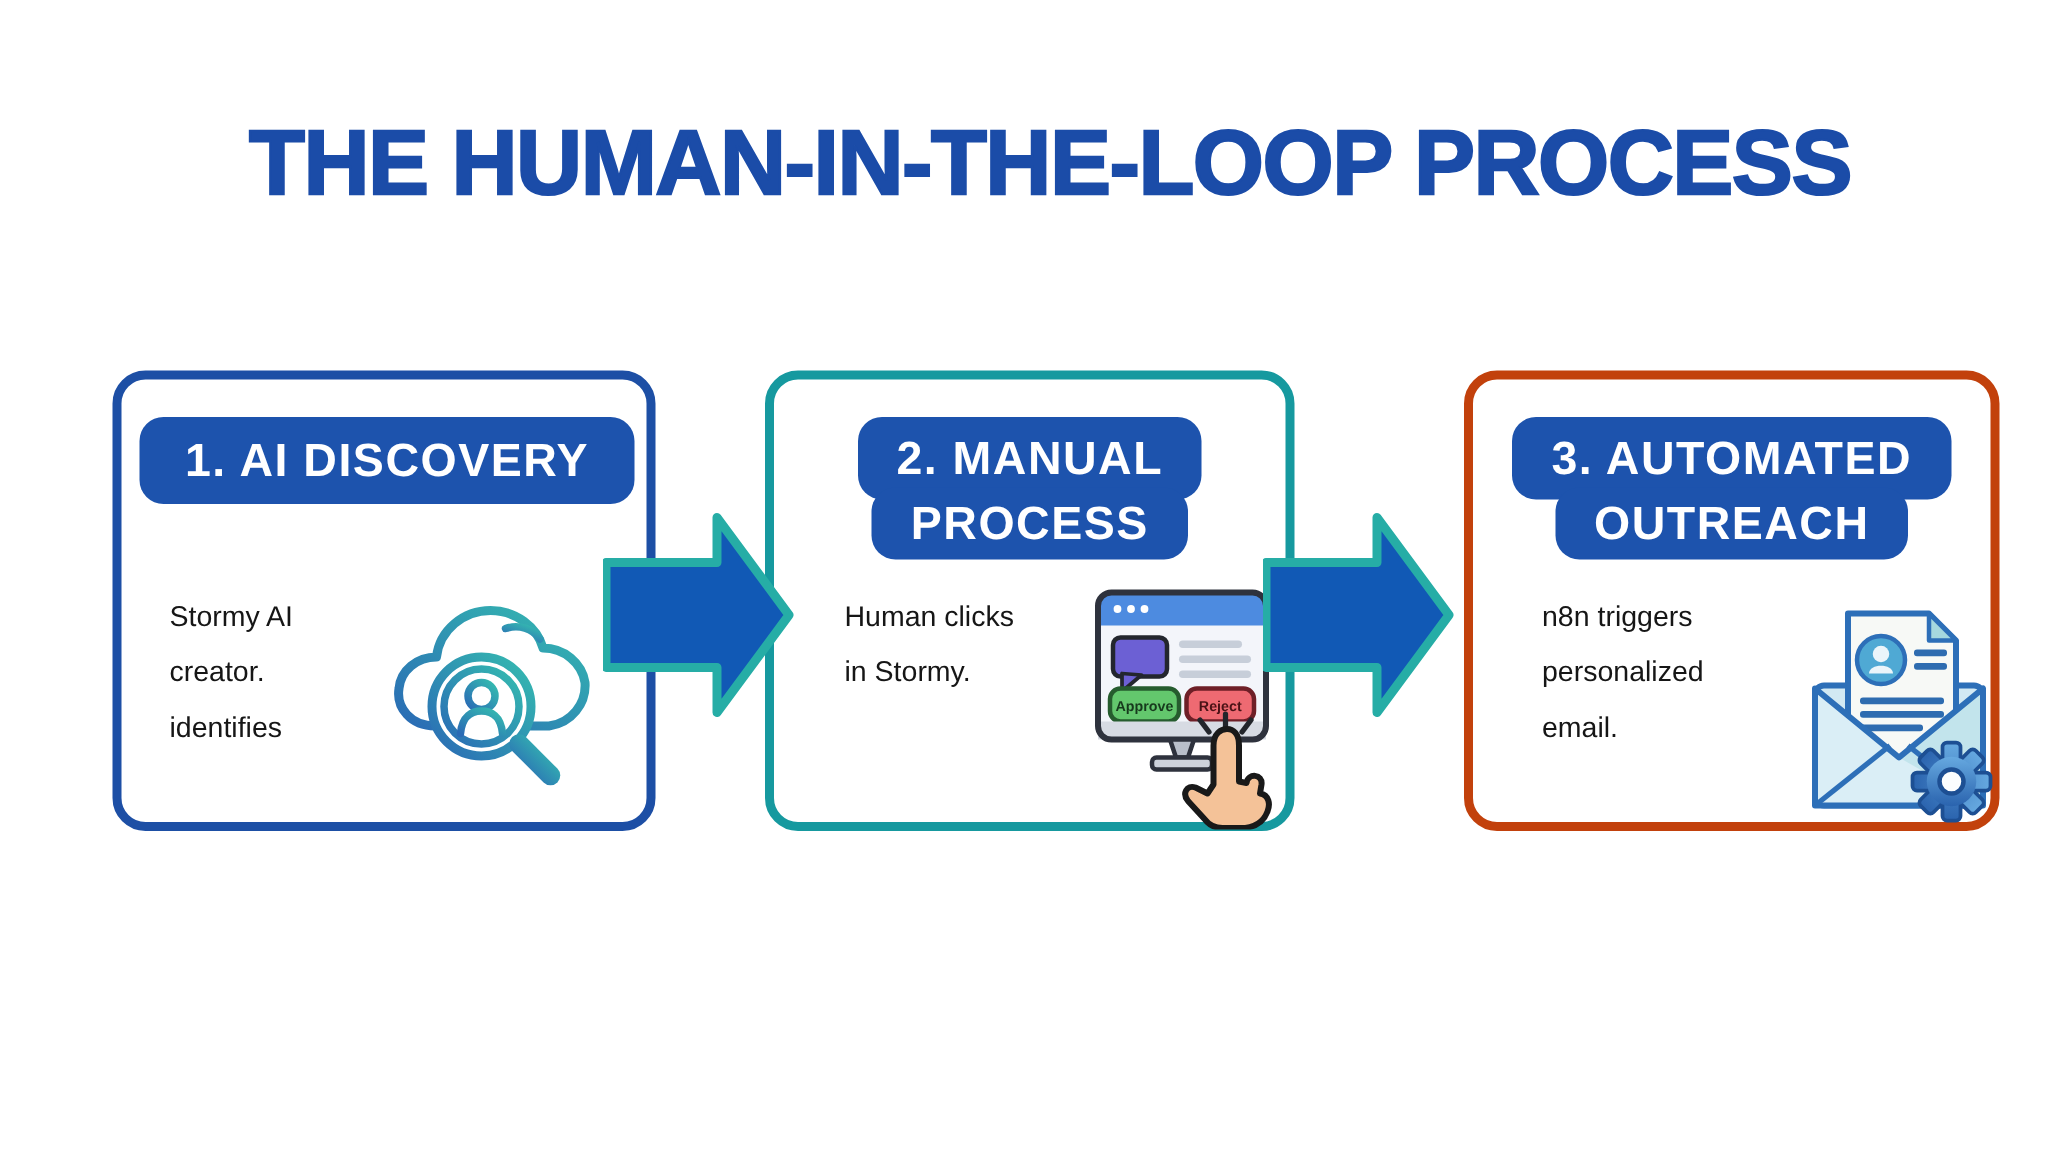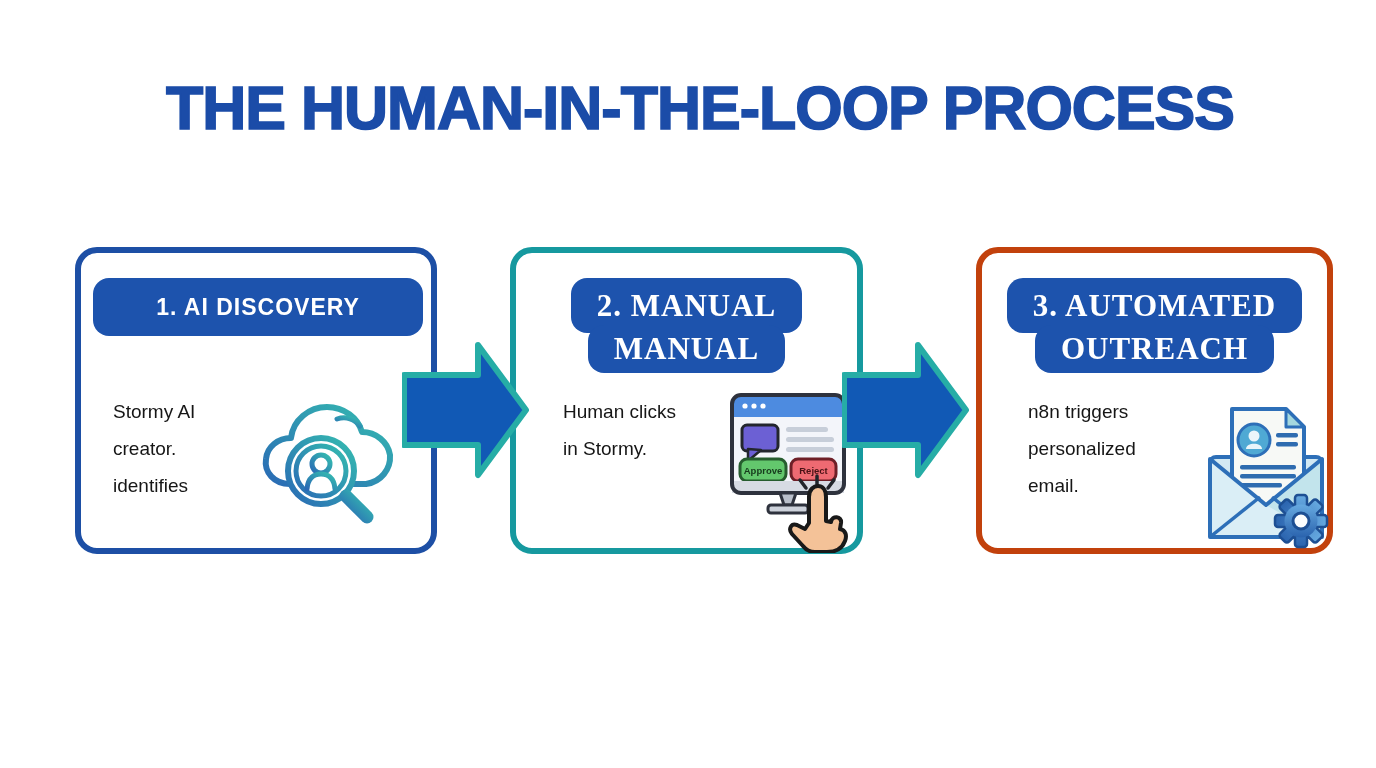--- a/index.html
+++ b/index.html
@@ -10,24 +10,24 @@
          color:#1b4ca8;padding-left:24px;-webkit-text-stroke:1.6px #1b4ca8;}
   .card{position:absolute;top:247px;height:307px;background:#fff;border-radius:22px;
         box-sizing:border-box;}
   .card-1{left:75px;width:362px;border:6px solid #1d4fa5;}
   .card-2{left:510px;width:353px;border:6px solid #16999f;}
   .card-3{left:976px;width:357px;border:6px solid #c2410c;}
   .badge-single{position:absolute;left:12px;top:25px;width:330px;height:58px;
         background:#1d53ad;border-radius:16px;display:flex;align-items:center;justify-content:center;}
   .badge-stack{position:absolute;left:0;right:0;top:25px;display:flex;flex-direction:column;align-items:center;}
   .badge-line{background:#1d53ad;border-radius:16px;display:flex;align-items:center;justify-content:center;
-        padding:0 26px;color:#fff;font-weight:bold;font-size:31px;letter-spacing:1px;white-space:nowrap;font-family:Liberation Serif, serif;}
+        padding:0 26px;color:#fff;font-weight:bold;font-size:31px;letter-spacing:1px;white-space:nowrap;}
   .badge-line1{height:55px;}
   .badge-line2{height:48px;margin-top:-8px;}
-  .badge-single span{color:#fff;font-weight:bold;font-size:23px;letter-spacing:1px;white-space:nowrap;}
+  .badge-single span{color:#fff;font-weight:bold;font-size:31px;letter-spacing:1px;white-space:nowrap;}
   .body-text{position:absolute;margin:0;font-size:19px;line-height:37px;color:#161616;}
   .body-text span{display:block;}
   .card-1 .body-text{left:32px;top:140px;}
   .card-2 .body-text{left:47px;top:140px;}
   .card-3 .body-text{left:46px;top:140px;}
   .icon{position:absolute;}
   .icon-1{left:180px;top:134px;}
   .icon-2{left:212px;top:138px;}
   .icon-3{left:220px;top:142px;}
   .arrow{position:absolute;z-index:6;}
@@ -70,21 +70,21 @@
     </svg>
   </section>
 
   <svg class="arrow arrow-1" width="128" height="138" viewBox="0 0 128 138">
     <polygon points="2,34 76,34 76,4 124,69 76,134 76,104 2,104" fill="#1159b5" stroke="#26ada6" stroke-width="6" stroke-linejoin="round"></polygon>
   </svg>
 
   <section class="card card-2">
     <div class="badge-stack">
       <div class="badge-line badge-line1">2. MANUAL</div>
-      <div class="badge-line badge-line2">MANUAL</div>
+      <div class="badge-line badge-line2">PROCESS</div>
     </div>
     <p class="body-text">
       <span>Human clicks</span>
       <span>in Stormy.</span>
     </p>
     <svg class="icon icon-2" width="125" height="162" viewBox="0 0 125 162">
       <rect x="4" y="4" width="112" height="98" rx="9" fill="#f3f5fa"></rect>
       <path d="M4 26 V16 Q4 4 16 4 H104 Q116 4 116 16 V26 Z" fill="#4d8be0"></path>
       <g>
         <circle cx="17" cy="15" r="2.6" fill="#ffffff"></circle>

